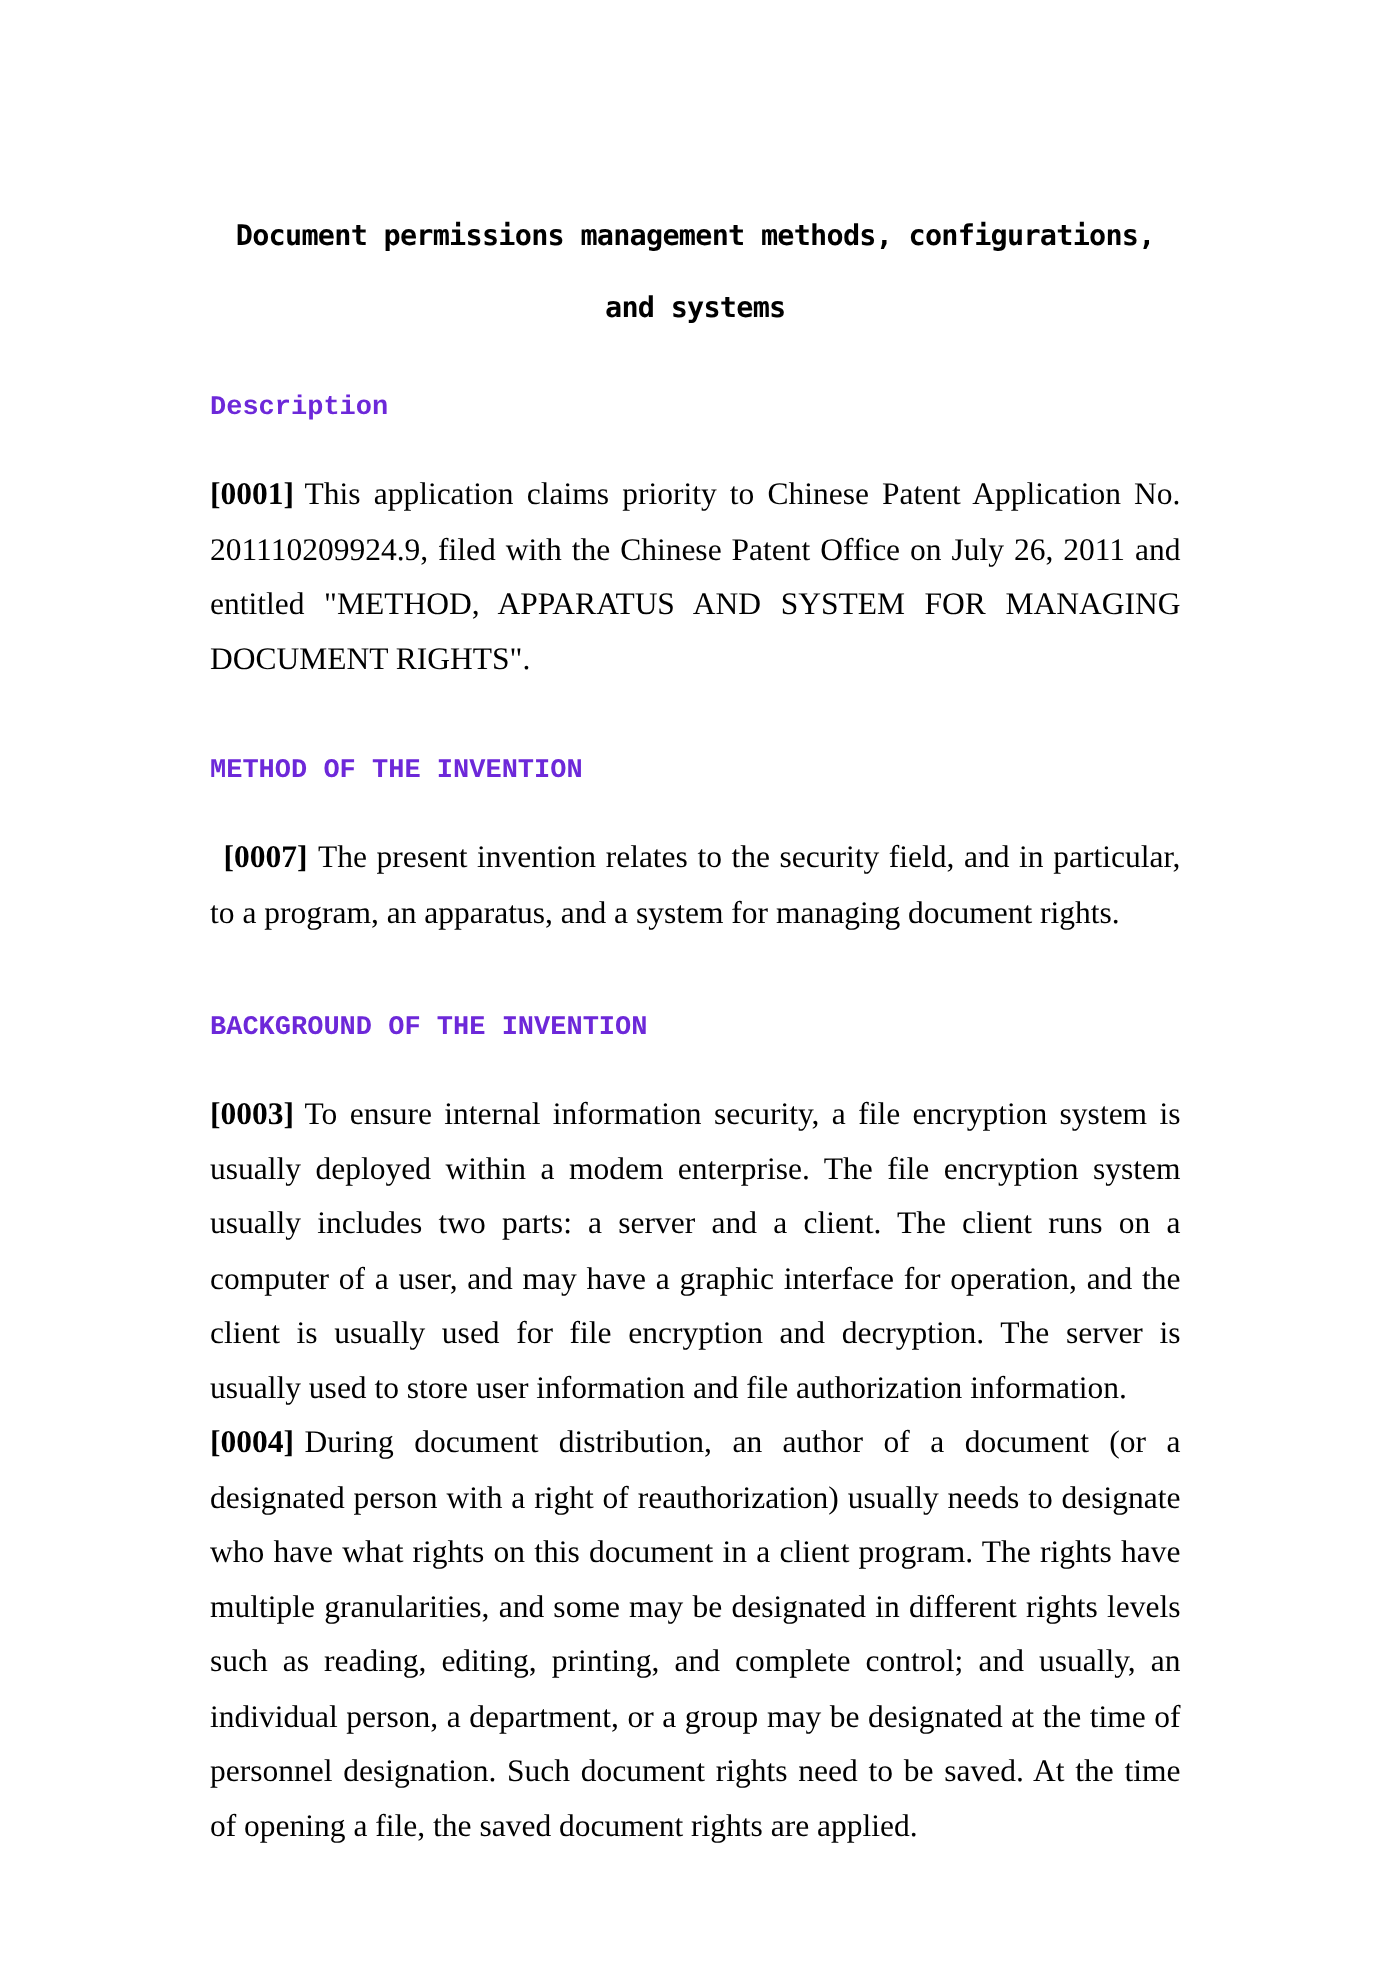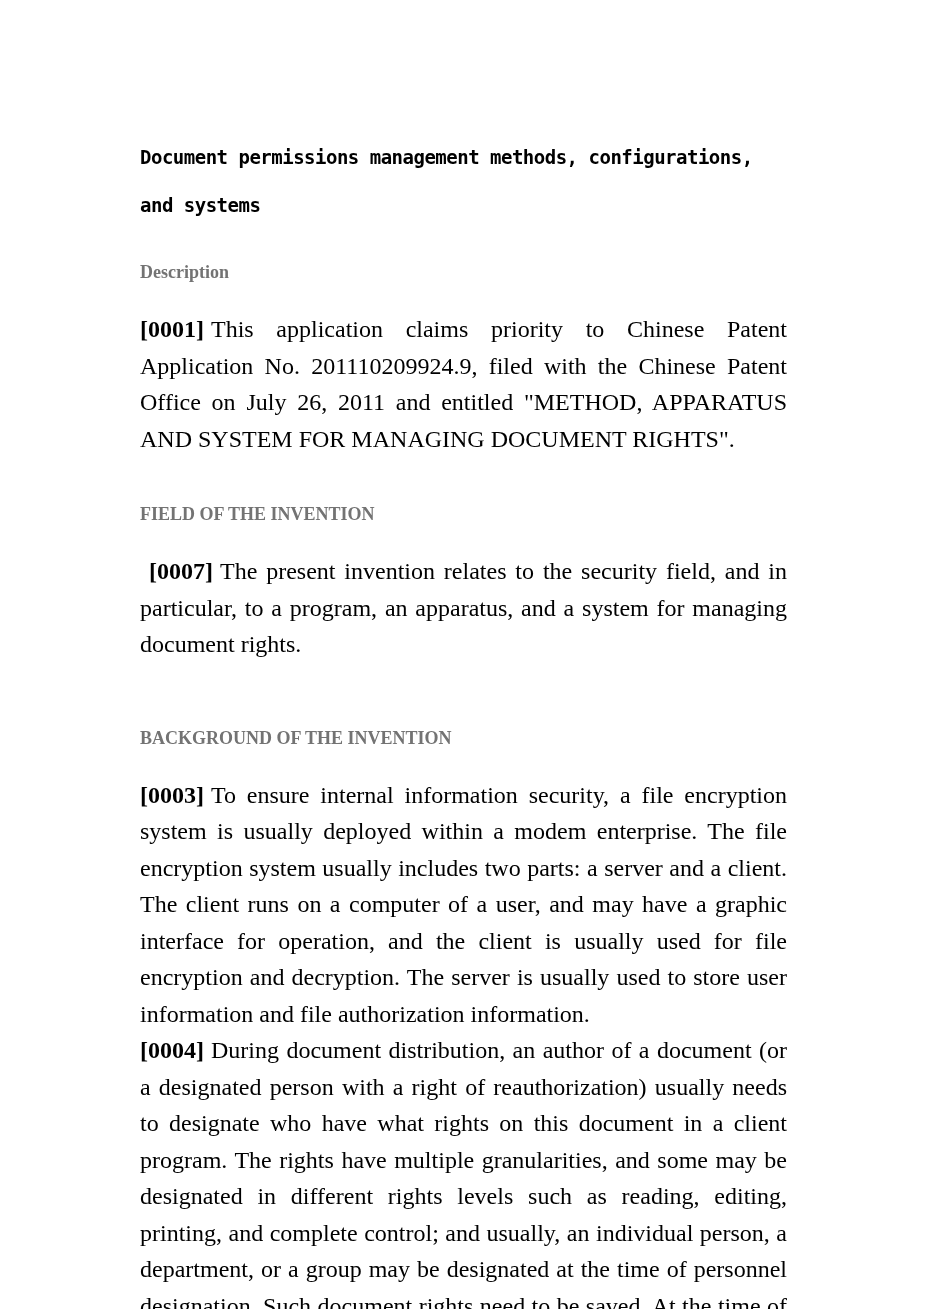--- a/index.html
+++ b/index.html
@@ -17,36 +17,36 @@
   .page {
     width: 925px;
     height: 1309px;
     padding: 133px 138px 40px 140px;
   }
   .doc-title {
     font-family: "DejaVu Sans Mono", monospace;
     font-weight: bold;
     font-size: 19px;
     line-height: 48px;
-    text-align: left;
+    text-align: center;
     letter-spacing: -0.5px;
     color: #000000;
   }
   .section-heading {
-    font-family: Liberation Serif, serif;
+    font-family: Liberation Mono, monospace;
     font-weight: bold;
     font-size: 18px;
     line-height: 22px;
-    color: #737373;
+    color: #6d28d9;
   }
   .heading-description { margin-top: 32px; }
   .heading-field { margin-top: 46px; }
-  .heading-background { margin-top: 64px; }
+  .heading-background { margin-top: 48px; }
   .para {
-    font-size: 24px;
+    font-size: 21px;
     line-height: 36.5px;
     text-align: justify;
     margin-top: 28px;
     color: #000000;
   }
   .para .para-num {
     font-weight: bold;
     margin-right: 7px;
   }
   .para.indent {
@@ -62,21 +62,21 @@
 <div class="page">
 
   <h1 class="doc-title">Document permissions management methods, configurations, and systems</h1>
 
   <section>
     <h2 class="section-heading heading-description">Description</h2>
     <p class="para"><span class="para-num">[0001]</span><span>This application claims priority to Chinese Patent Application No. 201110209924.9, filed with the Chinese Patent Office on July 26, 2011 and entitled "METHOD, APPARATUS AND SYSTEM FOR MANAGING DOCUMENT RIGHTS".</span></p>
   </section>
 
   <section>
-    <h2 class="section-heading heading-field">FIELD OF THE INVENTION</h2>
+    <h2 class="section-heading heading-field">METHOD OF THE INVENTION</h2>
     <p class="para indent"><span class="para-num">[0007]</span><span>The present invention relates to the security field, and in particular, to a program, an apparatus, and a system for managing document rights.</span></p>
   </section>
 
   <section>
     <h2 class="section-heading heading-background">BACKGROUND OF THE INVENTION</h2>
     <p class="para"><span class="para-num">[0003]</span><span>To ensure internal information security, a file encryption system is usually deployed within a modem enterprise. The file encryption system usually includes two parts: a server and a client. The client runs on a computer of a user, and may have a graphic interface for operation, and the client is usually used for file encryption and decryption. The server is usually used to store user information and file authorization information.</span></p>
     <p class="para"><span class="para-num">[0004]</span><span>During document distribution, an author of a document (or a designated person with a right of reauthorization) usually needs to designate who have what rights on this document in a client program. The rights have multiple granularities, and some may be designated in different rights levels such as reading, editing, printing, and complete control; and usually, an individual person, a department, or a group may be designated at the time of personnel designation. Such document rights need to be saved. At the time of opening a file, the saved document rights are applied.</span></p>
   </section>
 
 </div>

